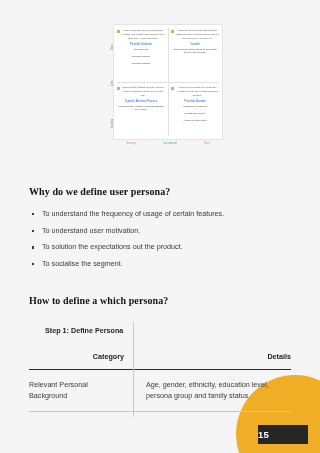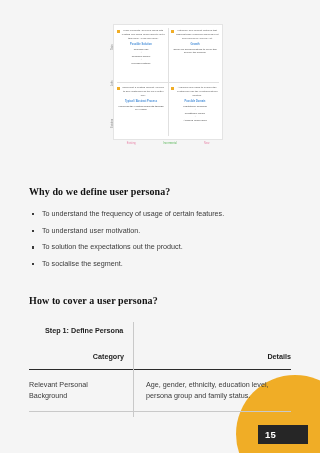--- a/index.html
+++ b/index.html
@@ -34,21 +34,20 @@
     right: 12px;
     bottom: 9px;
     width: 50px;
     height: 19px;
     background: #262626;
     color: #ffffff;
     font-size: 9.5px;
     font-weight: bold;
     display: flex;
     align-items: center;
-    padding-left: 7px;
     z-index: 3;
     letter-spacing: .2px;
   }
 
   
   .diagram-wrap {
     position: absolute;
     left: 107px;
     top: 24px;
     width: 116px;
@@ -350,21 +349,21 @@
 
   <h2 class="section-title">Why do we define user persona?</h2>
 
   <ul class="bullets">
     <li>To understand the frequency of usage of certain features.</li>
     <li>To understand user motivation.</li>
     <li>To solution the expectations out the product.</li>
     <li>To socialise the segment.</li>
   </ul>
 
-  <h2 class="section-title second">How to cover a user persona?</h2>
+  <h2 class="section-title second">How to define a which persona?</h2>
 
   <div class="step-label">Step 1: Define Persona</div>
 
   <table class="persona-table">
     <thead>
       <tr>
         <th>Category</th>
         <th>Details</th>
       </tr>
     </thead>

